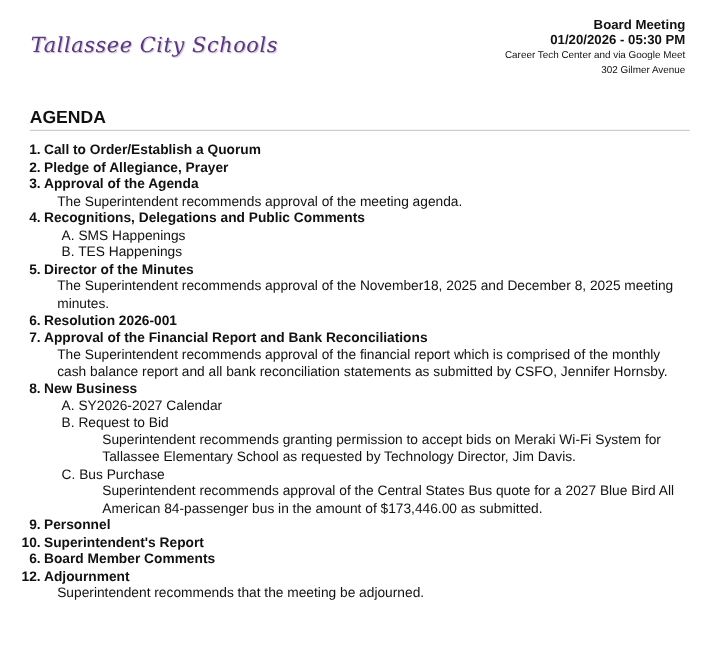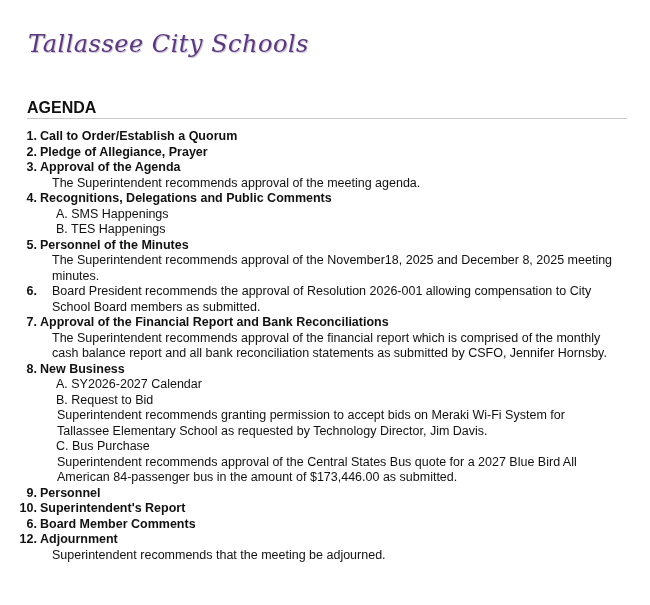--- a/index.html
+++ b/index.html
@@ -20,21 +20,21 @@
       left: 0; top: 0;
       width: 650px;
       height: 80px;
     }
     .logo {
       position: absolute;
       left: 28px;
       top: 30px;
       font-family: "DejaVu Serif", serif;
       font-style: italic;
-      font-size: 24px;
+      font-size: 19px;
       color: #5a3a7a;
       letter-spacing: 0.5px;
       text-shadow: 1px 1px 1px #c9b8d8;
       white-space: nowrap;
     }
     .meeting-info {
       position: absolute;
       right: 27px;
       top: 16px;
       text-align: right;
@@ -97,27 +97,34 @@
     .sub {
       position: relative;
       padding-left: 56px;
     }
     .sub .sub-label {
       display: inline;
     }
     .sub-desc {
       padding-left: 57px;
       padding-right: 30px;
+      margin-left: 36px;
     }
   </style>
 </head>
 <body>
 
 <div class="header">
   <div class="logo">Tallassee City Schools</div>
+  <div class="meeting-info">
+    <div class="title">Board Meeting</div>
+    <div class="datetime">01/20/2026 - 05:30 PM</div>
+    <div class="location">Career Tech Center and via Google Meet</div>
+    <div class="address">302 Gilmer Avenue</div>
+  </div>
 </div>
 
 <div class="agenda-heading">AGENDA</div>
 <div class="divider"></div>
 
 <div class="agenda">
 
   <div class="item">
     <span class="num">1.</span>
     <span class="item-title">Call to Order/Establish a Quorum</span>
@@ -140,28 +147,28 @@
   </div>
   <div class="sub">
     <span class="sub-label">A. SMS Happenings</span>
   </div>
   <div class="sub">
     <span class="sub-label">B. TES Happenings</span>
   </div>
 
   <div class="item">
     <span class="num">5.</span>
-    <span class="item-title">Personnel of the Minutes</span>
+    <span class="item-title">Director of the Minutes</span>
   </div>
   <div class="desc">The Superintendent recommends approval of the November18, 2025 and December 8, 2025 meeting minutes.</div>
 
   <div class="item">
     <span class="num">6.</span>
-  </div>
-  <div class="desc">Board President recommends the approval of Resolution 2026-001 allowing compensation to City School Board members as submitted.</div>
+    <span class="item-title">Resolution 2026-001</span>
+  </div>
 
   <div class="item">
     <span class="num">7.</span>
     <span class="item-title">Approval of the Financial Report and Bank Reconciliations</span>
   </div>
   <div class="desc">The Superintendent recommends approval of the financial report which is comprised of the monthly cash balance report and all bank reconciliation statements as submitted by CSFO, Jennifer Hornsby.</div>
 
   <div class="item">
     <span class="num">8.</span>
     <span class="item-title">New Business</span>

